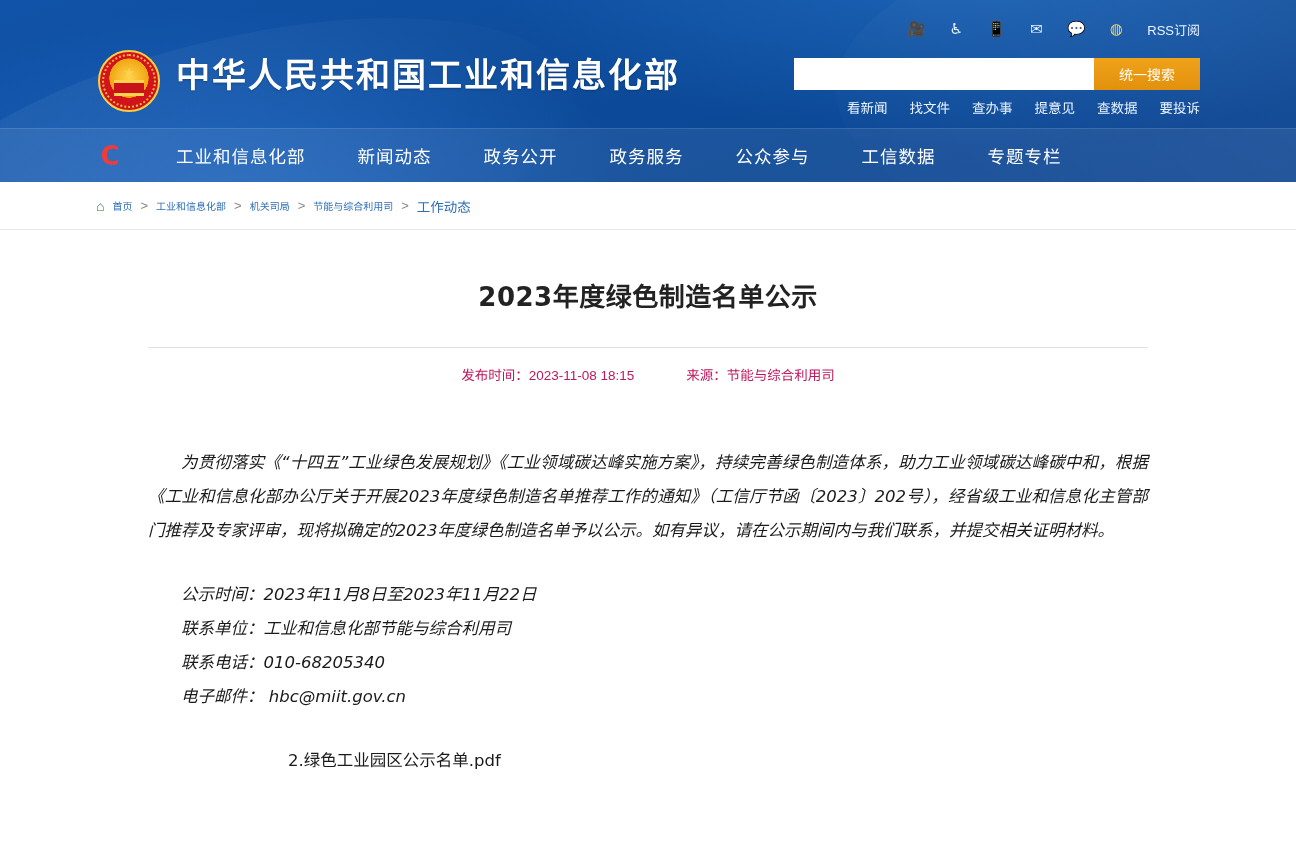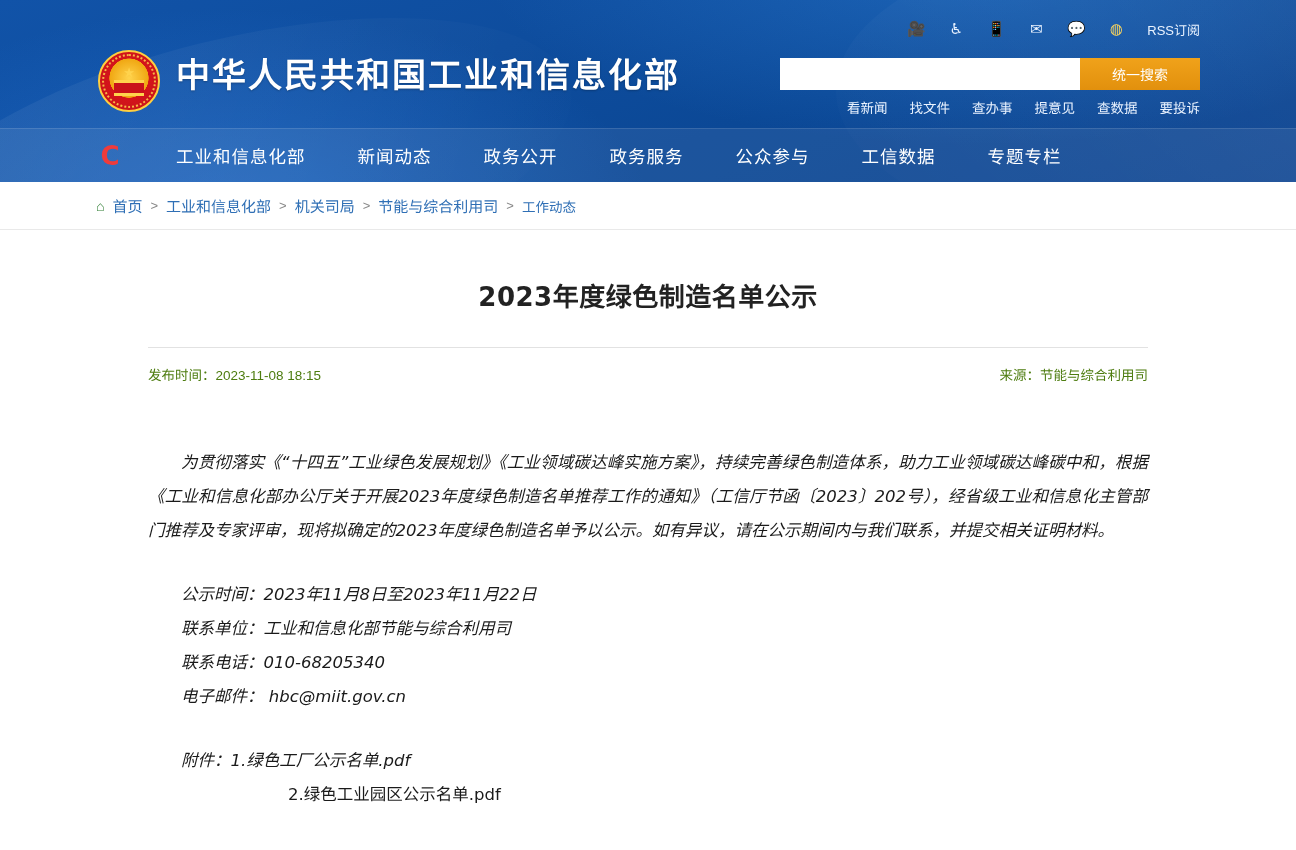--- a/index.html
+++ b/index.html
@@ -104,21 +104,21 @@
   .search-input {
     width: 300px; height: 32px;
     border: none; outline: none;
     background: #ffffff;
     padding: 0 10px;
     font-size: 13px;
     color: #333;
     font-family: "Liberation Sans", sans-serif;
   }
   .search-btn {
-    width: 120px; height: 32px;
+    width: 106px; height: 32px;
     border: none; cursor: pointer;
     background: linear-gradient(180deg, #f0a21a, #e2900d);
     color: #fff; font-size: 14px;
     font-family: Liberation Serif, serif;
   }
   .quick-links {
     position: absolute; right: 96px; top: 97px;
     display: flex; gap: 22px; margin-left: 24px;
   }
   .quick-links a {
@@ -150,21 +150,21 @@
 
   
   .crumb-bar {
     width: 1296px; height: 48px;
     border-bottom: 1px solid #e9e9e9;
     display: flex; align-items: center;
     padding-left: 96px;
     background: #fff;
   }
   .crumb-home-ico { color: #2e7d32; font-size: 14px; margin-right: 8px; }
-  .crumb-bar a { color: #2f6fb5; font-size: 15px; text-decoration: none; cursor: pointer; }
+  .crumb-bar a { color: #2f6fb5; font-size: 10px; text-decoration: none; cursor: pointer; }
   .crumb-bar .sep { color: #888; font-size: 13px; margin: 0 8px; }
   .crumb-bar .cur { color: #2f6fb5; font-size: 13.5px; }
 
   
   .article {
     width: 1000px;
     margin: 4px auto;
     padding-top: 42px;
   }
   .art-title {
@@ -172,23 +172,23 @@
     font-size: 26px; font-weight: bold;
     color: #222;
     font-family: "DejaVu Sans", "Liberation Sans", sans-serif;
     letter-spacing: .5px;
   }
   .art-rule {
     margin: 34px 0 0 0;
     border: none; border-top: 1px solid #e2e2e2;
   }
   .art-meta {
-    display: flex; justify-content: space-between; gap: 52px;
+    display: flex; justify-content: center; gap: 52px;
     padding: 16px 0 0 0;
-    color: #4d7c0f; font-size: 13.5px;
+    color: #be185d; font-size: 13.5px;
   }
   .art-body {
     margin-top: 62px;
     color: #1a1a1a;
     font-size: 16.5px;
     line-height: 34px;
     font-family: "DejaVu Sans", "Liberation Sans", sans-serif;
   }
   .art-body p { margin: 0; }
   .p-indent { text-indent: 2em; text-align: justify; font-style: italic; }
@@ -281,16 +281,15 @@
 
     <div class="block-gap"></div>
 
     <p class="info-line p-indent">公示时间：2023年11月8日至2023年11月22日</p>
     <p class="info-line p-indent">联系单位：工业和信息化部节能与综合利用司</p>
     <p class="info-line p-indent">联系电话：010-68205340</p>
     <p class="info-line p-indent">电子邮件： hbc@miit.gov.cn</p>
 
     <div class="block-gap"></div>
 
-    <p class="attach-lines p-indent">附件：1.绿色工厂公示名单.pdf</p>
     <p class="attach-lines" style="padding-left:140px">2.绿色工业园区公示名单.pdf</p>
   </div>
 </div>
 
 </body></html>

